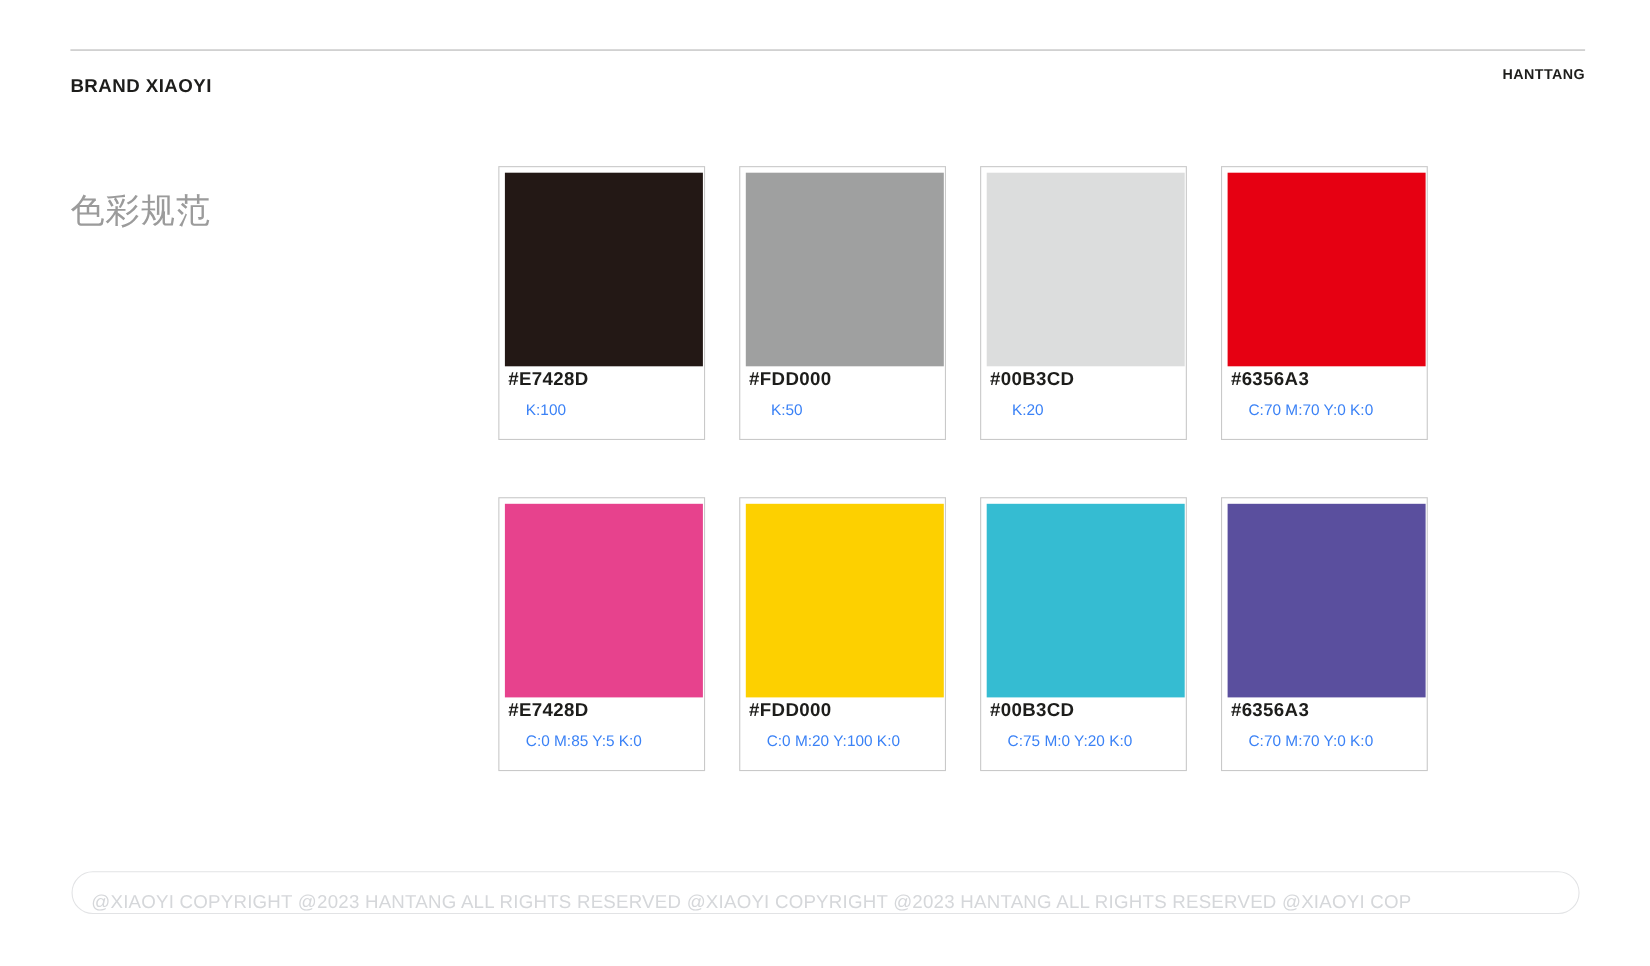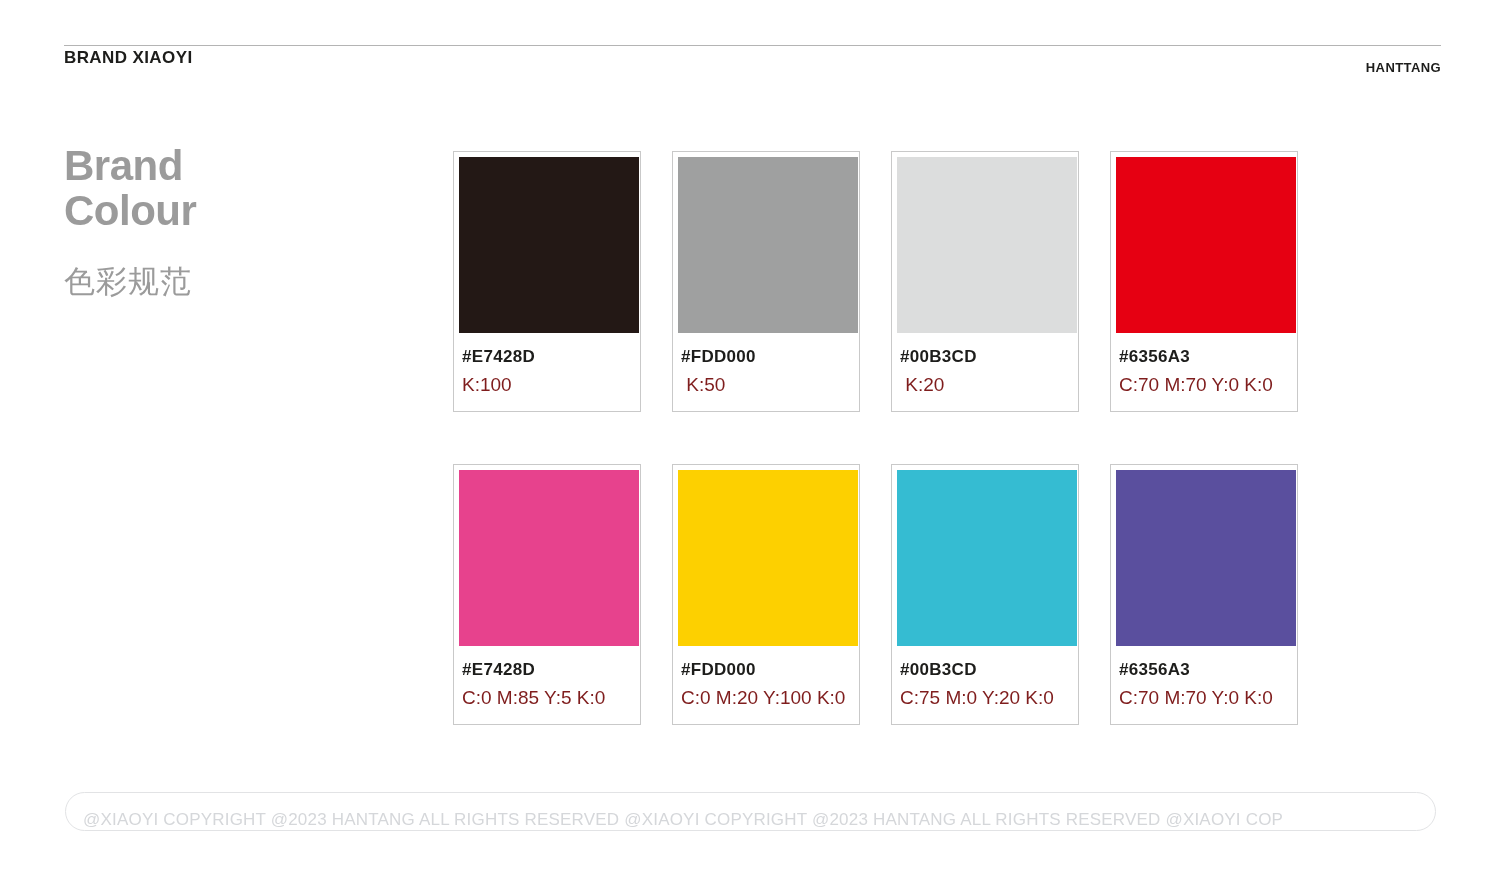--- a/index.html
+++ b/index.html
@@ -26,21 +26,21 @@
     position: absolute;
     left: 64px;
     top: 45px;
     width: 1377px;
     height: 1px;
     background: #b4b4b4;
   }
   .header-left {
     position: absolute;
     left: 64px;
-    top: 48px;
+    top: 69px;
     font-size: 17px;
     font-weight: bold;
     letter-spacing: 0.4px;
     color: #1d1d1b;
     white-space: nowrap;
   }
   .header-right {
     position: absolute;
     right: 59px;
     top: 60px;
@@ -97,36 +97,37 @@
     background: #ffffff;
     padding: 5px 5px 0 5px;
     position: relative;
   }
   .card-swatch {
     width: 180px;
     height: 176px;
     display: block;
   }
   .card-info {
-    padding: 14px 3px 18px 3px;
+    padding: 2px 3px 18px 3px;
   }
   .card-hex {
     font-size: 17px;
     font-weight: bold;
     color: #1d1d1b;
     letter-spacing: 0.3px;
     line-height: 20px;
     white-space: nowrap;
   }
   .card-values {
     margin-top: 9px;
-    font-size: 19px;
-    color: #7f1d1d;
+    font-size: 14px;
+    color: #3b82f6;
     line-height: 17px;
     white-space: pre;
+    margin-left: 16px;
   }
 
   
   .footer {
     position: absolute;
     left: 65px;
     top: 792px;
     width: 1371px;
     height: 39px;
     box-sizing: border-box;
@@ -147,24 +148,20 @@
 </head>
 <body>
 
 <div class="page">
 
   <div class="header-rule"></div>
   <div class="header-left">BRAND XIAOYI</div>
   <div class="header-right">HANTTANG</div>
 
   <div class="title-block">
-    <div class="title-en">
-      <span>Brand</span>
-      <span class="line2">Colour</span>
-    </div>
     <div class="title-cn">色彩规范</div>
   </div>
 
   <div class="grid">
 
     <div class="row">
 
       <div class="card">
         <span class="card-swatch" style="background:#231815;"></span>
         <div class="card-info">

